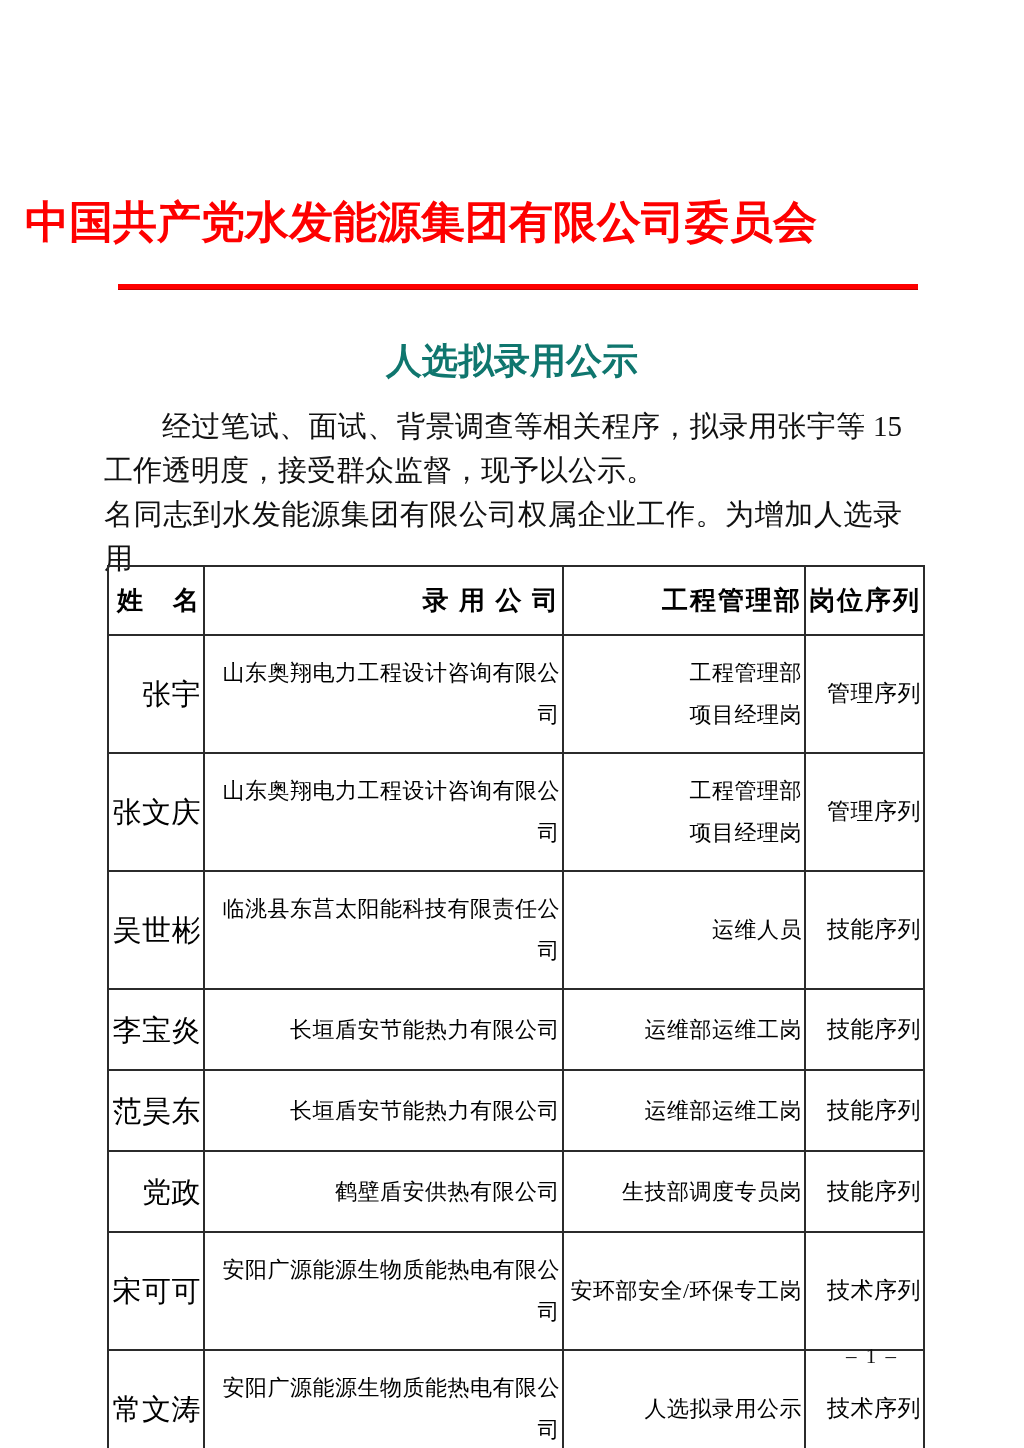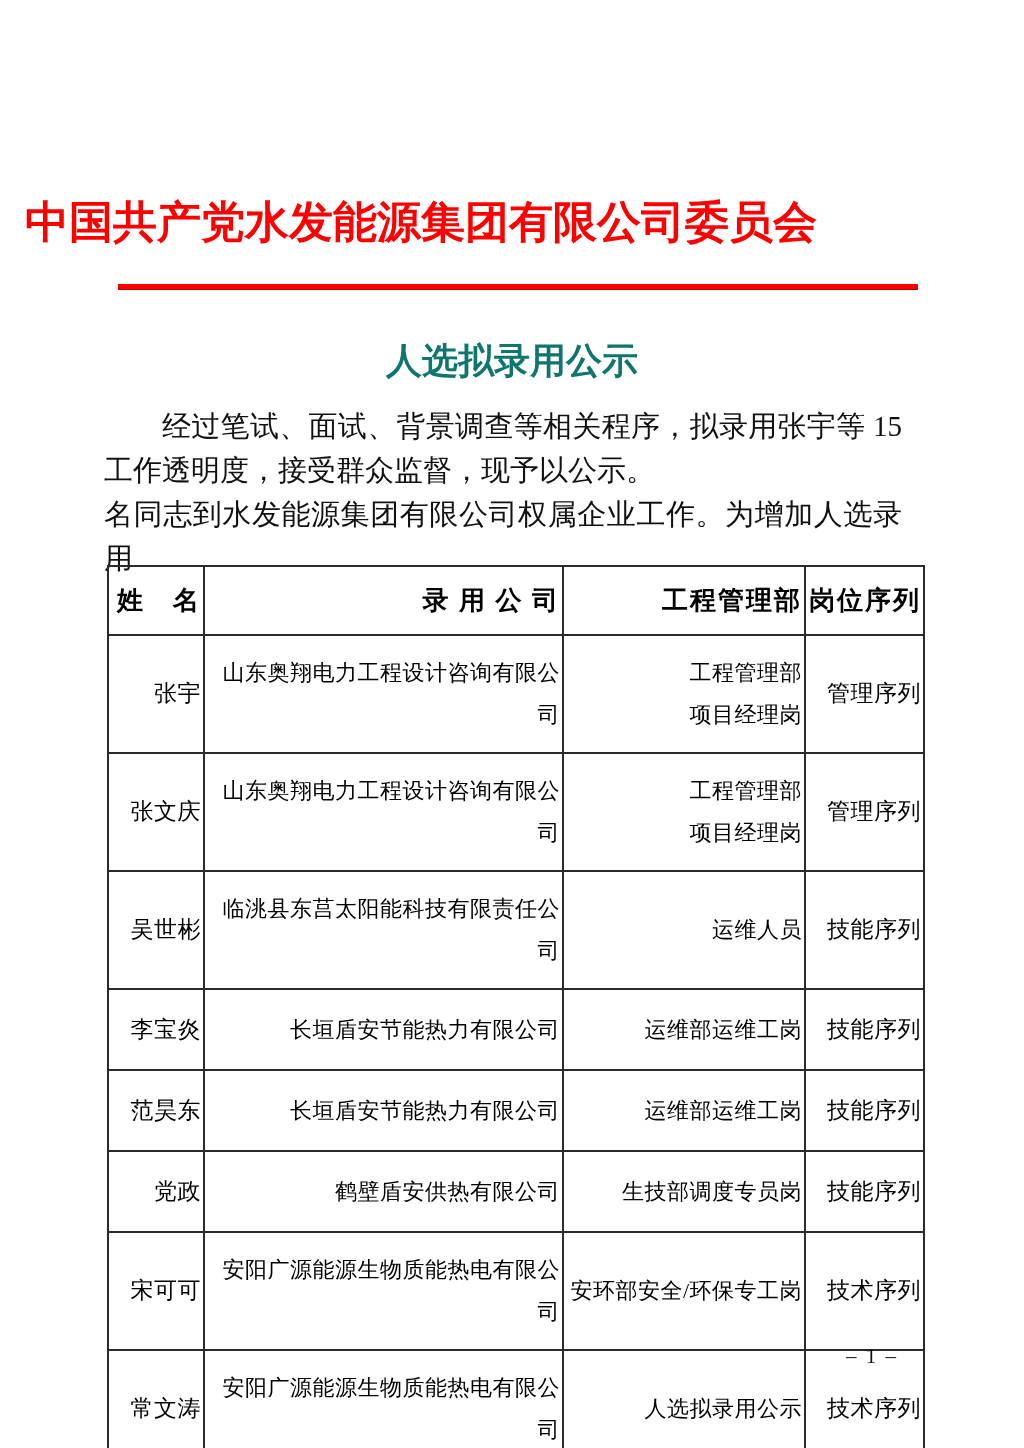--- a/index.html
+++ b/index.html
@@ -91,21 +91,21 @@
     font-weight: bold;
     letter-spacing: 2px;
     white-space: nowrap;
   }
   table.hiring td {
     height: 81px;
     line-height: 42px;
     white-space: pre-line;
     letter-spacing: 0.5px;
   }
-  td.col-name { font-size: 23px; letter-spacing: 1px; }
+  td.col-name { font-size: 29px; letter-spacing: 1px; }
   td.col-seq  { font-size: 23px; letter-spacing: 1px; }
 
   .page-number {
     position: absolute;
     top: 1344px;
     left: 812px;
     width: 120px;
     text-align: center;
     font-size: 21px;
     color: #111;

